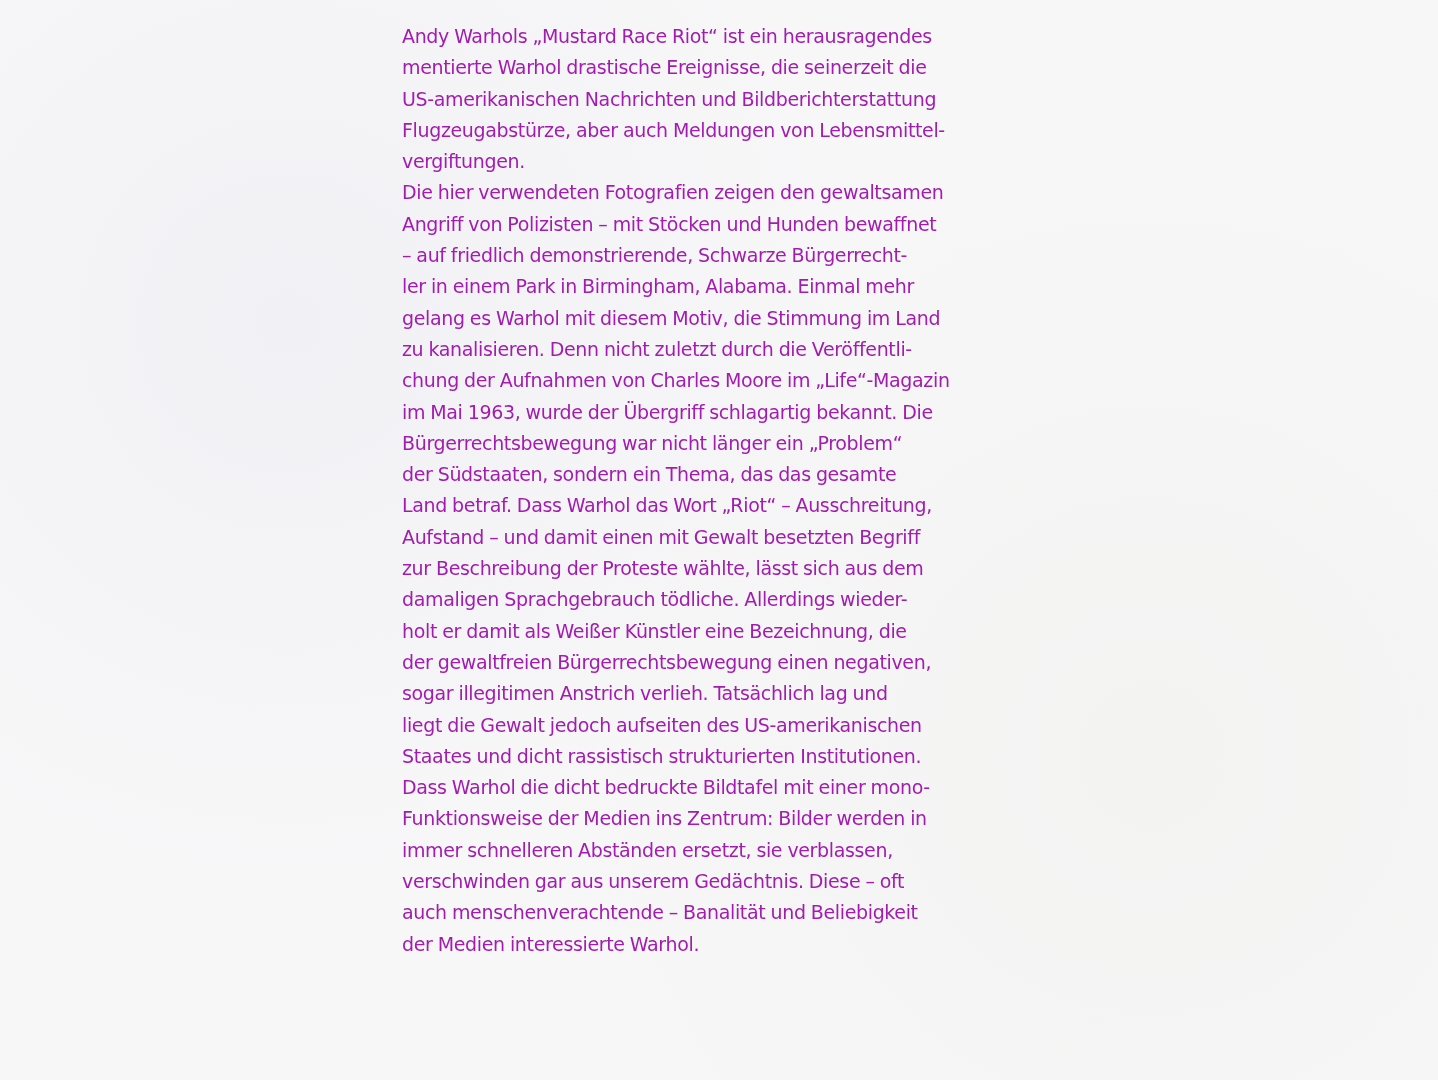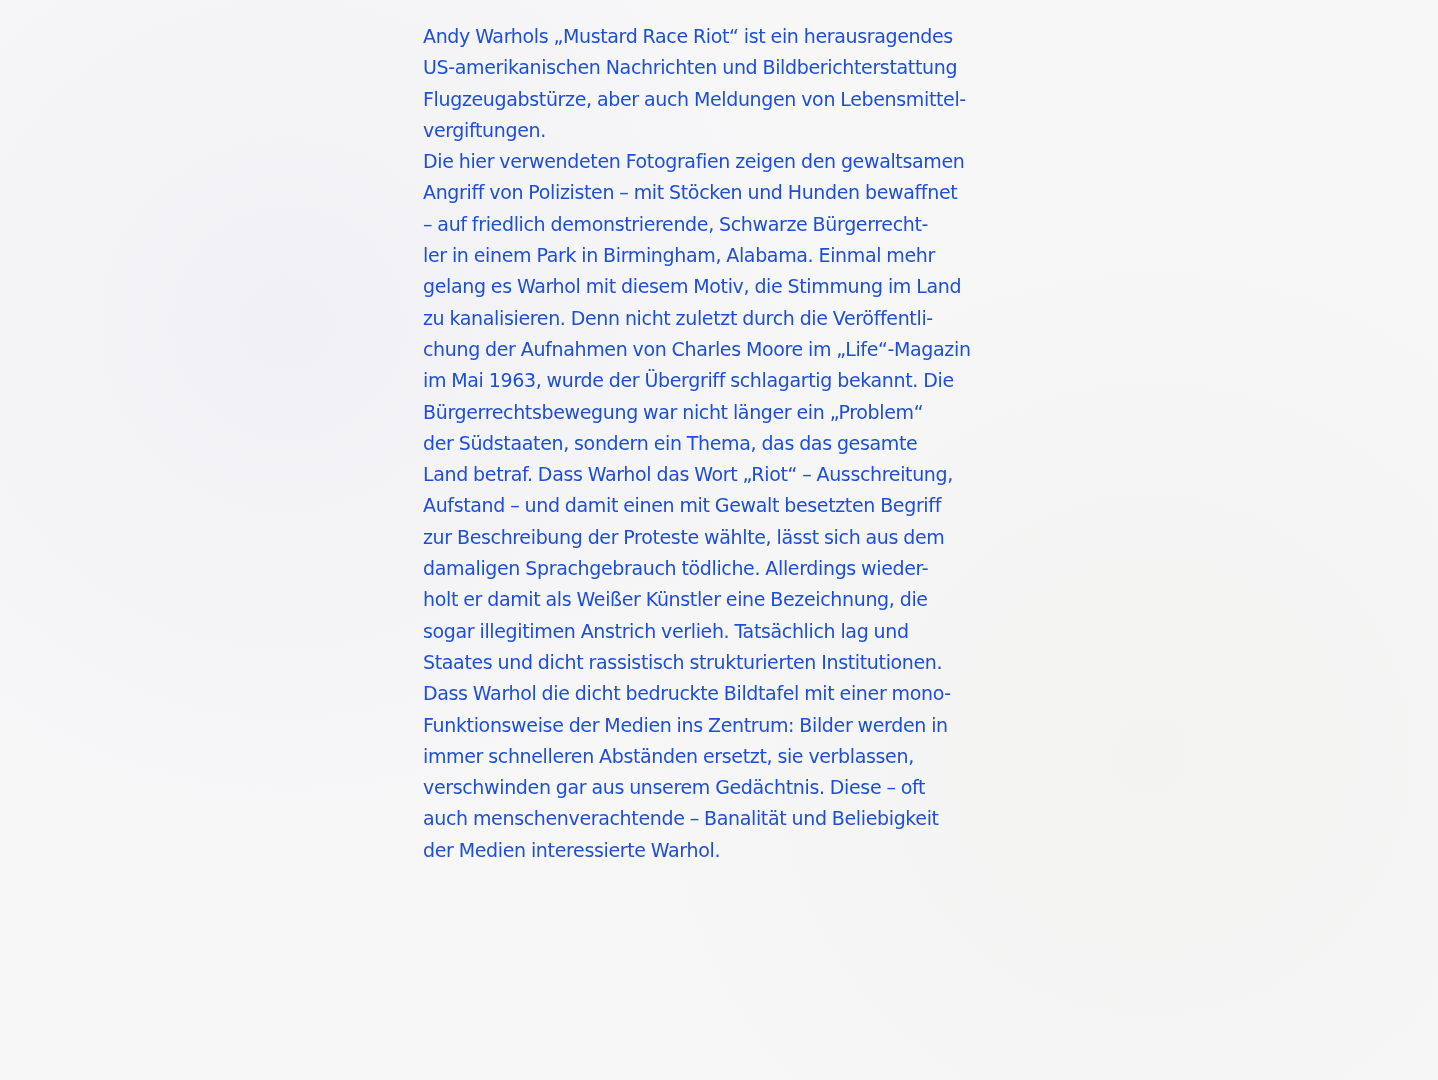--- a/index.html
+++ b/index.html
@@ -12,62 +12,65 @@
       overflow: hidden;
       background: #f7f7f8;
       background-image:
         radial-gradient(circle at 20% 30%, rgba(230,230,240,0.35) 0, rgba(255,255,255,0) 40%),
         radial-gradient(circle at 80% 70%, rgba(235,235,230,0.35) 0, rgba(255,255,255,0) 45%);
       position: relative;
       font-family: "DejaVu Sans", sans-serif;
     }
     .wall-label {
       position: absolute;
-      left: 423px;
+      left: 402px;
       top: 21px;
       width: 600px;
-      color: #1d4ed8;
+      color: #a21caf;
     }
     .line {
       display: block;
       height: 31.3px;
       line-height: 31.3px;
       font-size: 19px;
       letter-spacing: -0.35px;
       white-space: nowrap;
       word-spacing: -0.5px;
     }
   </style>
 </head>
 <body>
 
 <div class="wall-label">
   <div>
     <span class="line">Andy Warhols „Mustard Race Riot“ ist ein herausragendes</span>
+    <span class="line">mentierte Warhol drastische Ereignisse, die seinerzeit die</span>
     <span class="line">US-amerikanischen Nachrichten und Bildberichterstattung</span>
     <span class="line">Flugzeugabstürze, aber auch Meldungen von Lebensmittel-</span>
     <span class="line">vergiftungen.</span>
   </div>
   <div>
     <span class="line">Die hier verwendeten Fotografien zeigen den gewaltsamen</span>
     <span class="line">Angriff von Polizisten – mit Stöcken und Hunden bewaffnet</span>
     <span class="line">– auf friedlich demonstrierende, Schwarze Bürgerrecht-</span>
     <span class="line">ler in einem Park in Birmingham, Alabama. Einmal mehr</span>
     <span class="line">gelang es Warhol mit diesem Motiv, die Stimmung im Land</span>
     <span class="line">zu kanalisieren. Denn nicht zuletzt durch die Veröffentli-</span>
     <span class="line">chung der Aufnahmen von Charles Moore im „Life“-Magazin</span>
     <span class="line">im Mai 1963, wurde der Übergriff schlagartig bekannt. Die</span>
     <span class="line">Bürgerrechtsbewegung war nicht länger ein „Problem“</span>
     <span class="line">der Südstaaten, sondern ein Thema, das das gesamte</span>
     <span class="line">Land betraf. Dass Warhol das Wort „Riot“ – Ausschreitung,</span>
     <span class="line">Aufstand – und damit einen mit Gewalt besetzten Begriff</span>
     <span class="line">zur Beschreibung der Proteste wählte, lässt sich aus dem</span>
     <span class="line">damaligen Sprachgebrauch tödliche. Allerdings wieder-</span>
     <span class="line">holt er damit als Weißer Künstler eine Bezeichnung, die</span>
+    <span class="line">der gewaltfreien Bürgerrechtsbewegung einen negativen,</span>
     <span class="line">sogar illegitimen Anstrich verlieh. Tatsächlich lag und</span>
+    <span class="line">liegt die Gewalt jedoch aufseiten des US-amerikanischen</span>
     <span class="line">Staates und dicht rassistisch strukturierten Institutionen.</span>
     <span class="line">Dass Warhol die dicht bedruckte Bildtafel mit einer mono-</span>
     <span class="line">Funktionsweise der Medien ins Zentrum: Bilder werden in</span>
     <span class="line">immer schnelleren Abständen ersetzt, sie verblassen,</span>
     <span class="line">verschwinden gar aus unserem Gedächtnis. Diese – oft</span>
     <span class="line">auch menschenverachtende – Banalität und Beliebigkeit</span>
     <span class="line">der Medien interessierte Warhol.</span>
   </div>
 </div>
 

